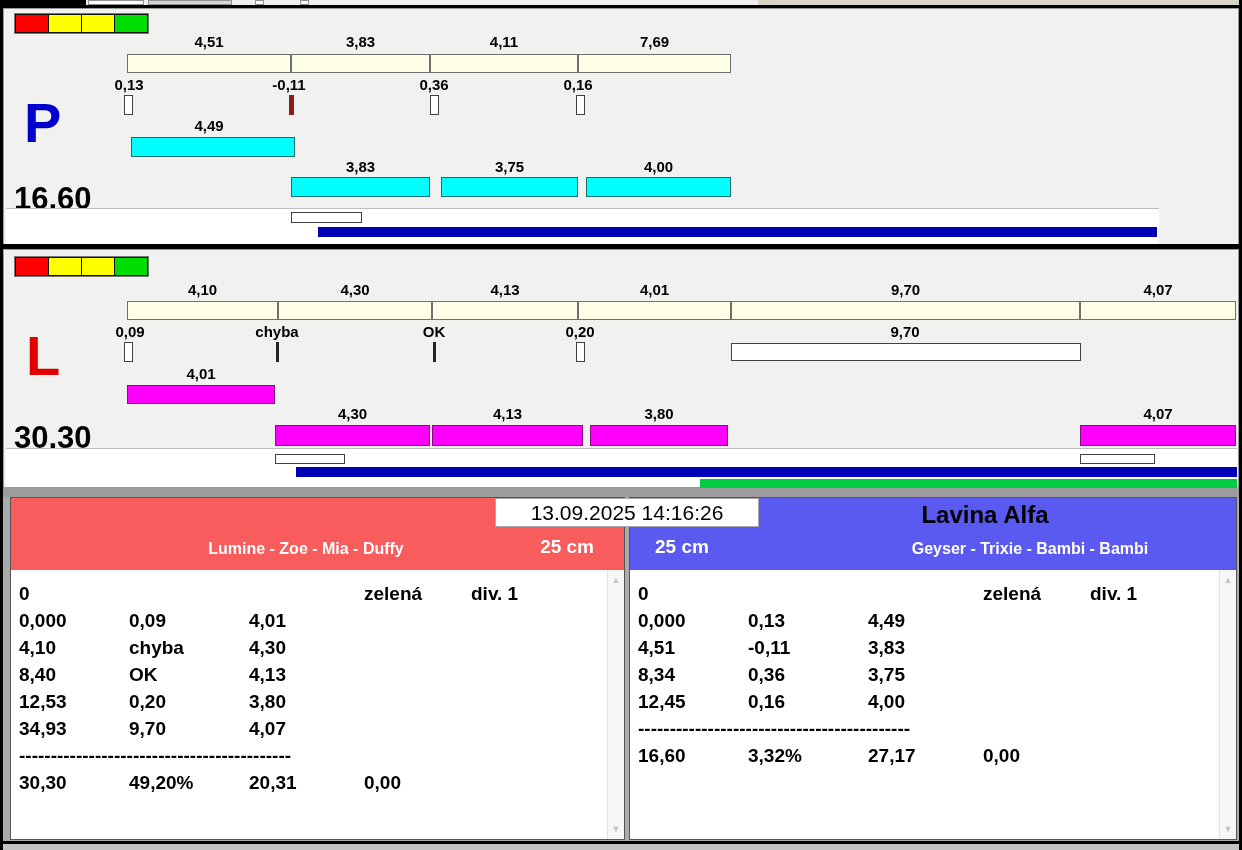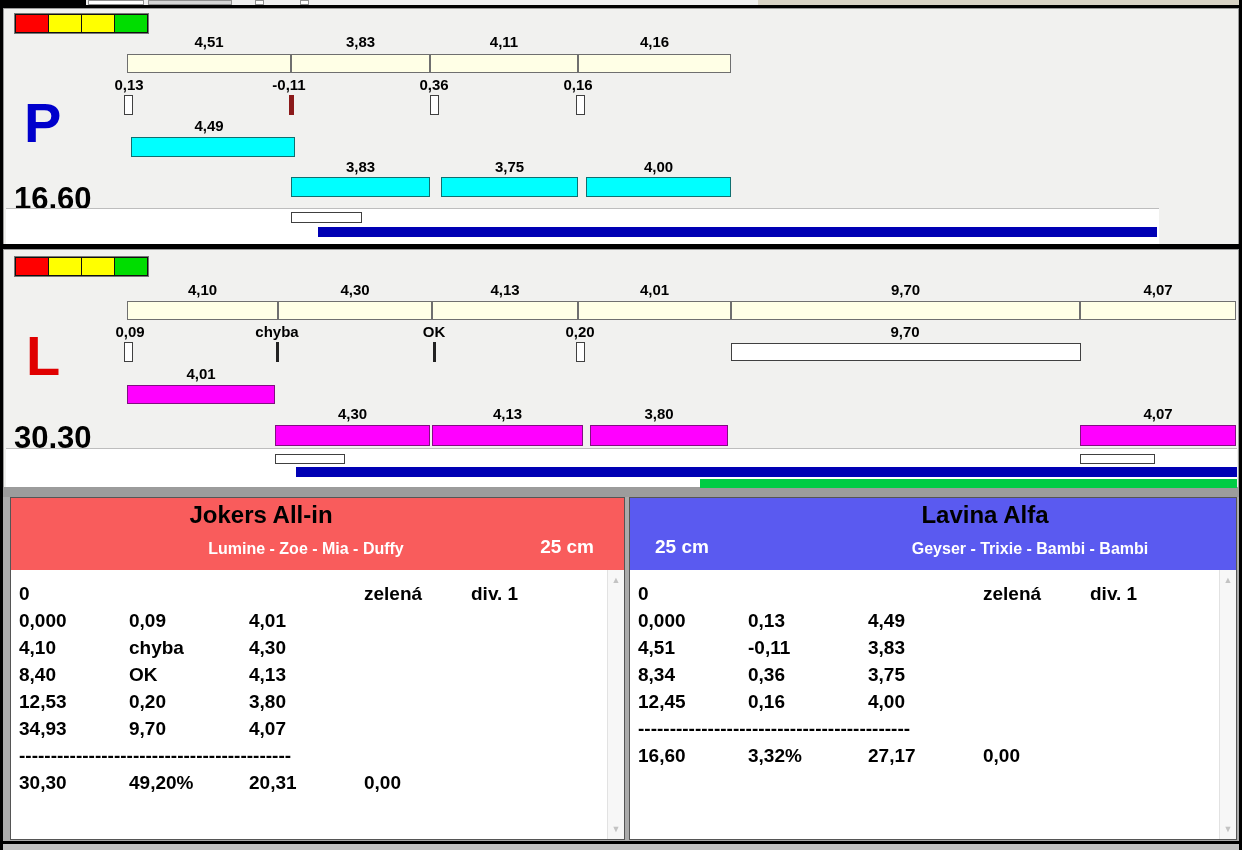--- a/index.html
+++ b/index.html
@@ -96,21 +96,21 @@
     <div class="tl" style="top:4px">
       <span class="tlc0"></span>
       <span class="tlc1"></span>
       <span class="tlc2"></span>
       <span class="tlc3"></span>
     </div>
 
     <div class="lbl" style="left:123px;width:164px;top:24px">4,51</div>
     <div class="lbl" style="left:287px;width:139px;top:24px">3,83</div>
     <div class="lbl" style="left:426px;width:148px;top:24px">4,11</div>
-    <div class="lbl" style="left:574px;width:153px;top:24px">4,16</div>
+    <div class="lbl" style="left:574px;width:153px;top:24px">7,69</div>
     <div class="seg" style="left:123px;width:164px;top:45px"></div>
     <div class="seg" style="left:287px;width:139px;top:45px"></div>
     <div class="seg" style="left:426px;width:148px;top:45px"></div>
     <div class="seg" style="left:574px;width:153px;top:45px"></div>
 
     <div class="lbl" style="left:95px;width:60px;top:67px">0,13</div>
     <div class="lbl" style="left:255px;width:60px;top:67px">-0,11</div>
     <div class="lbl" style="left:400px;width:60px;top:67px">0,36</div>
     <div class="lbl" style="left:544px;width:60px;top:67px">0,16</div>
     <div class="tickw" style="left:120px;top:86px"></div>
@@ -191,21 +191,20 @@
     <div class="wb" style="left:271px;top:204px;width:70px;height:10px"></div>
     <div class="wb" style="left:1076px;top:204px;width:75px;height:10px"></div>
     <div class="nv" style="left:292px;top:217px;width:941px"></div>
     <div class="gn" style="left:696px;top:229px;width:537px"></div>
   </div>
 
   <div class="bottomsep"></div>
 
   <div class="team" id="teamLeft">
     <div class="thead">
-      <div class="tname">Jokers All-in</div>
       <div class="tdogs">Lumine - Zoe - Mia - Duffy</div>
       <div class="theight">25 cm</div>
     </div>
     <div class="tbody">
       <div class="rrow">
         <span>0</span>
         <span style="grid-column:4">zelená</span>
         <span style="grid-column:5">div. 1</span>
       </div>
       <div class="rrow">
@@ -286,19 +285,20 @@
         <span>27,17</span>
         <span>0,00</span>
       </div>
       <div class="sbar">
         <div class="sb-up">▲</div>
         <div class="sb-dn">▼</div>
       </div>
     </div>
   </div>
 
+  <div class="timestamp">13.09.2025 14:16:26</div>
 
   <div class="frame-l"></div>
   <div class="frame-r"></div>
   <div class="frame-t"></div>
   <div class="frame-b"></div>
   <div class="bottomstrip"></div>
 </div>
 
 </body></html>

